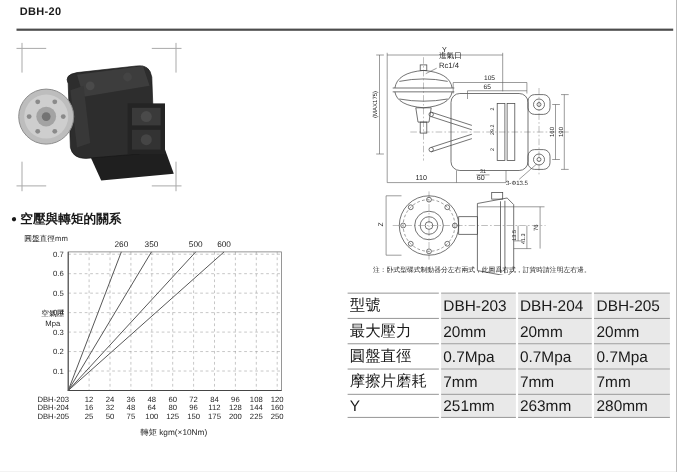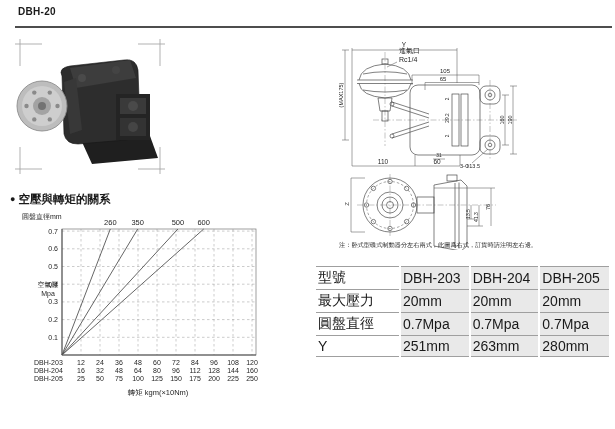--- a/index.html
+++ b/index.html
@@ -260,20 +260,26 @@
             <td class="val">20mm</td>
             <td class="val">20mm</td>
           </tr>
           <tr>
             <td class="lbl">圓盤直徑</td>
             <td class="val">0.7Mpa</td>
             <td class="val">0.7Mpa</td>
             <td class="val">0.7Mpa</td>
           </tr>
           <tr>
+            <td class="lbl">摩擦片磨耗</td>
+            <td class="val">7mm</td>
+            <td class="val">7mm</td>
+            <td class="val">7mm</td>
+          </tr>
+          <tr>
             <td class="lbl">Y</td>
             <td class="val">251mm</td>
             <td class="val">263mm</td>
             <td class="val">280mm</td>
           </tr>
         </tbody>
     </table>
   </div>
 
 </div>

